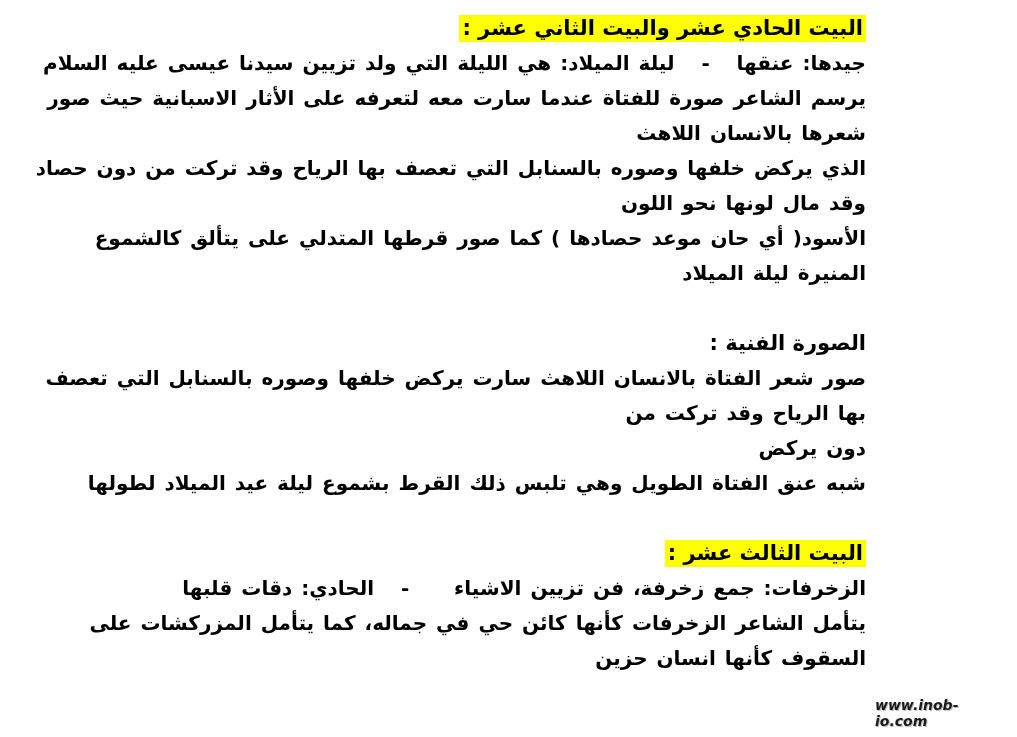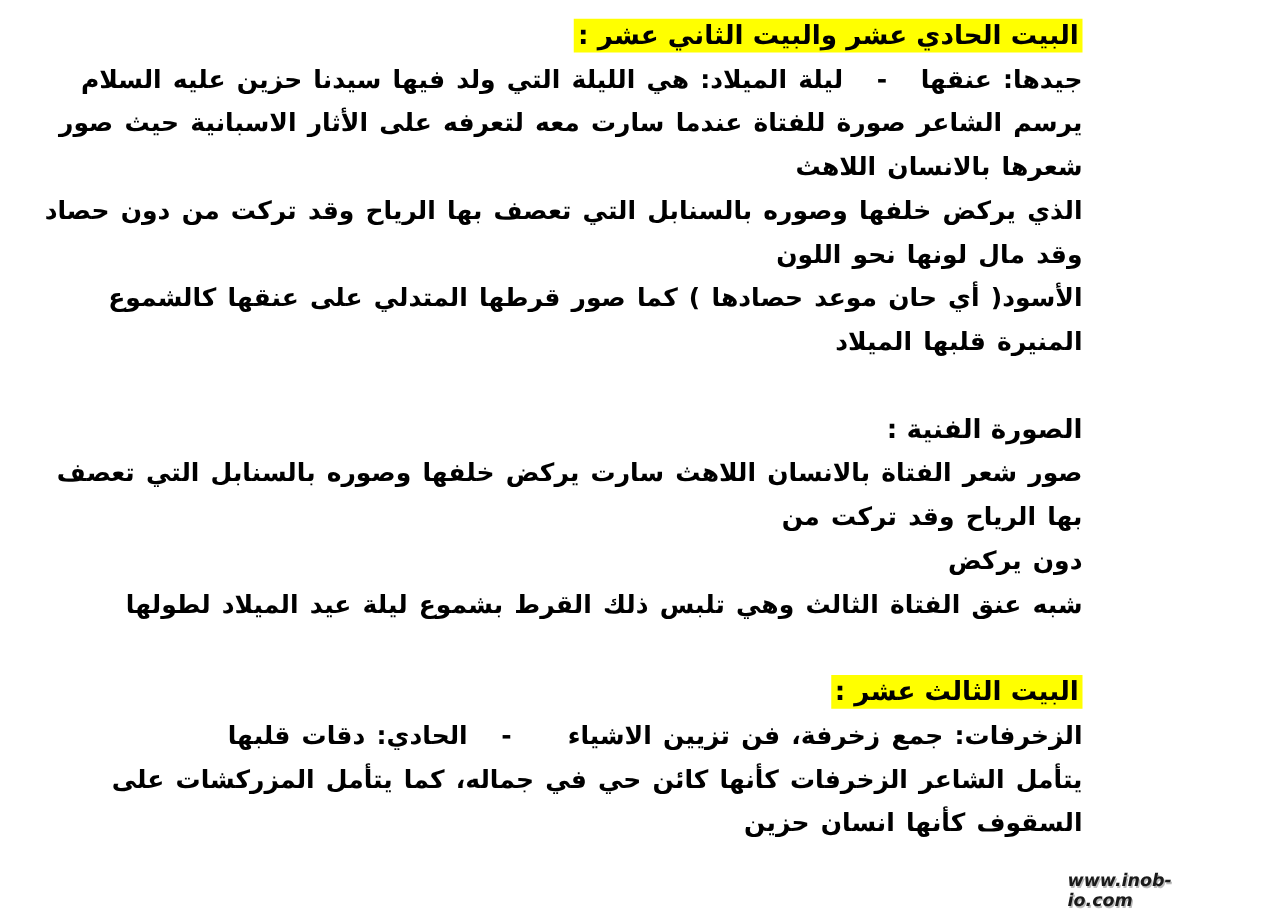--- a/index.html
+++ b/index.html
@@ -56,36 +56,36 @@
     text-shadow: 1px 1px 0 #bbbbbb;
   }
 </style>
 </head>
 <body>
 
 <div class="page">
 
   <div class="heading-line"><span class="hl">البيت الحادي عشر والبيت الثاني عشر :</span></div>
 
-  <div class="line">جيدها: عنقها   -   ليلة الميلاد: هي الليلة التي ولد فيها سيدنا حزين عليه السلام</div>
+  <div class="line">جيدها: عنقها   -   ليلة الميلاد: هي الليلة التي ولد تزيين سيدنا عيسى عليه السلام</div>
 
   <div class="line">يرسم الشاعر صورة للفتاة عندما سارت معه لتعرفه على الأثار الاسبانية حيث صور شعرها بالانسان اللاهث</div>
   <div class="line">الذي يركض خلفها وصوره بالسنابل التي تعصف بها الرياح وقد تركت من دون حصاد وقد مال لونها نحو اللون</div>
-  <div class="line">الأسود( أي حان موعد حصادها ) كما صور قرطها المتدلي على عنقها كالشموع المنيرة قلبها الميلاد</div>
+  <div class="line">الأسود( أي حان موعد حصادها ) كما صور قرطها المتدلي على يتألق كالشموع المنيرة ليلة الميلاد</div>
 
   <div class="gap"></div>
 
   <div class="heading-line"><span class="underlined">الصورة الفنية :</span></div>
 
   <div class="line">صور شعر الفتاة بالانسان اللاهث سارت يركض خلفها وصوره بالسنابل التي تعصف بها الرياح وقد تركت من</div>
   <div class="line">دون يركض</div>
-  <div class="line">شبه عنق الفتاة الثالث وهي تلبس ذلك القرط بشموع ليلة عيد الميلاد لطولها</div>
+  <div class="line">شبه عنق الفتاة الطويل وهي تلبس ذلك القرط بشموع ليلة عيد الميلاد لطولها</div>
 
   <div class="gap"></div>
 
   <div class="heading-line"><span class="hl">البيت الثالث عشر :</span></div>
 
   <div class="line">الزخرفات: جمع زخرفة، فن تزيين الاشياء     -   الحادي: دقات قلبها</div>
   <div class="line">يتأمل الشاعر الزخرفات كأنها كائن حي في جماله، كما يتأمل المزركشات على السقوف كأنها انسان حزين</div>
 
-  <div class="watermark-fixed" style="left: 854px;">www.inob-io.com</div>
+  <div class="watermark-fixed" style="left: 875px;">www.inob-io.com</div>
 
 </div>
 
 </body></html>

